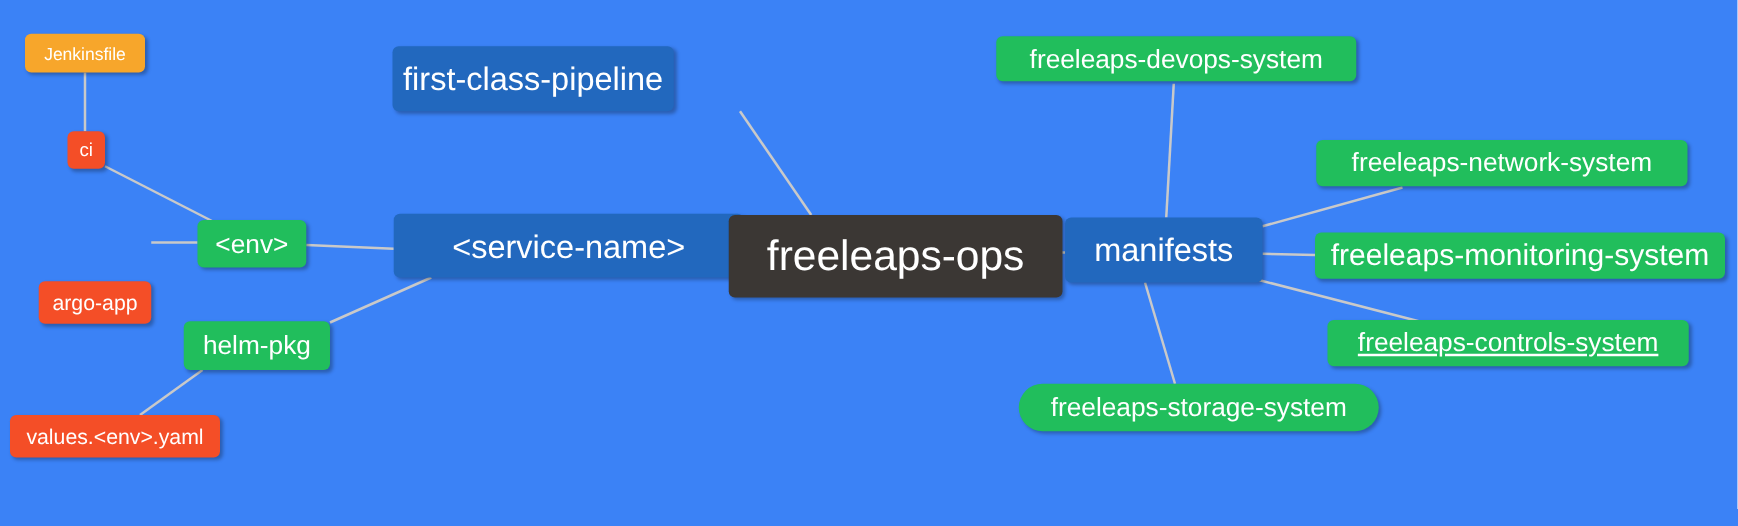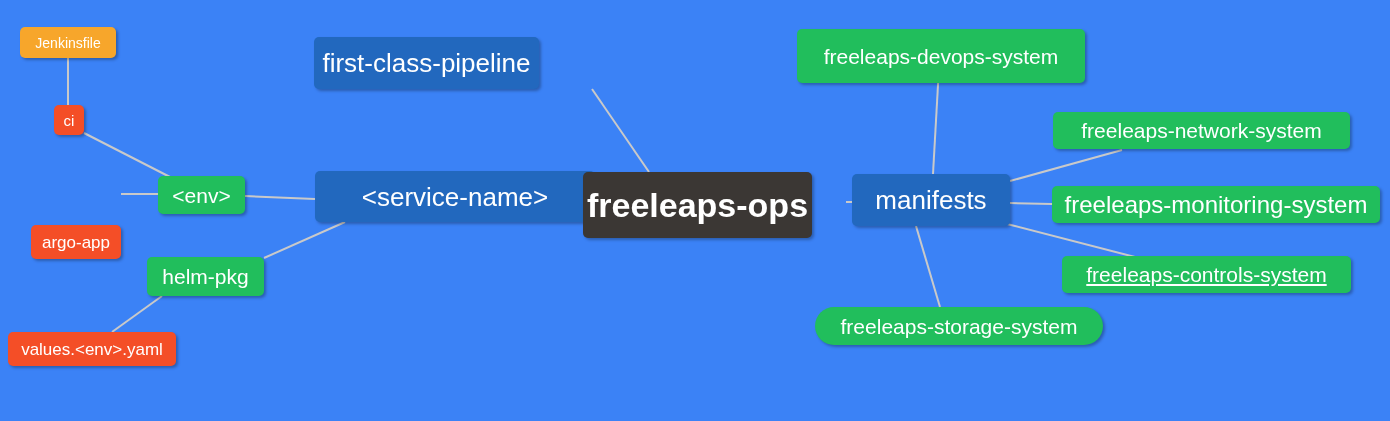--- a/index.html
+++ b/index.html
@@ -40,23 +40,23 @@
   .c-dark   { background: #3B3734; }
 
   #n-jenkinsfile          { left: 20px;   top: 27px;  width: 96px;  height: 31px; font-size: 14px; }
   #n-ci                   { left: 54px;   top: 105px; width: 30px;  height: 30px; font-size: 15px; }
   #n-argo-app             { left: 31px;   top: 177px; width: 90px;  height: 34px; font-size: 17px; margin-top: 48px; }
   #n-env                  { left: 158px;  top: 176px; width: 87px;  height: 38px; font-size: 21px; }
   #n-helm-pkg             { left: 147px;  top: 257px; width: 117px; height: 39px; font-size: 21px; }
   #n-values-env-yaml      { left: 8px;    top: 332px; width: 168px; height: 34px; font-size: 17px; }
   #n-service-name         { left: 315px;  top: 171px; width: 280px; height: 51px; font-size: 26px; }
   #n-first-class-pipeline { left: 314px;  top: 37px;  width: 225px; height: 52px; font-size: 26px; }
-  #n-freeleaps-ops        { left: 583px;  top: 172px; width: 229px; height: 66px; font-size: 34px; font-weight: bold; }
+  #n-freeleaps-ops        { left: 583px;  top: 172px; width: 267px; height: 66px; font-size: 34px; }
   #n-manifests            { left: 852px;  top: 174px; width: 158px; height: 52px; font-size: 26px; }
-  #n-devops-system        { left: 797px;  top: 29px;  width: 288px; height: 54px; font-size: 21px; }
+  #n-devops-system        { left: 797px;  top: 29px;  width: 288px; height: 36px; font-size: 21px; }
   #n-network-system       { left: 1053px; top: 112px; width: 297px; height: 37px; font-size: 21px; }
   #n-monitoring-system    { left: 1052px; top: 186px; width: 328px; height: 37px; font-size: 24px; }
   #n-controls-system      { left: 1062px; top: 256px; width: 289px; height: 37px; font-size: 21px; text-decoration: underline; }
   #n-storage-system       { left: 815px;  top: 307px; width: 288px; height: 38px; font-size: 21px; border-radius: 19px; }
 </style>
 </head>
 <body>
 
 <div id="canvas">
 

